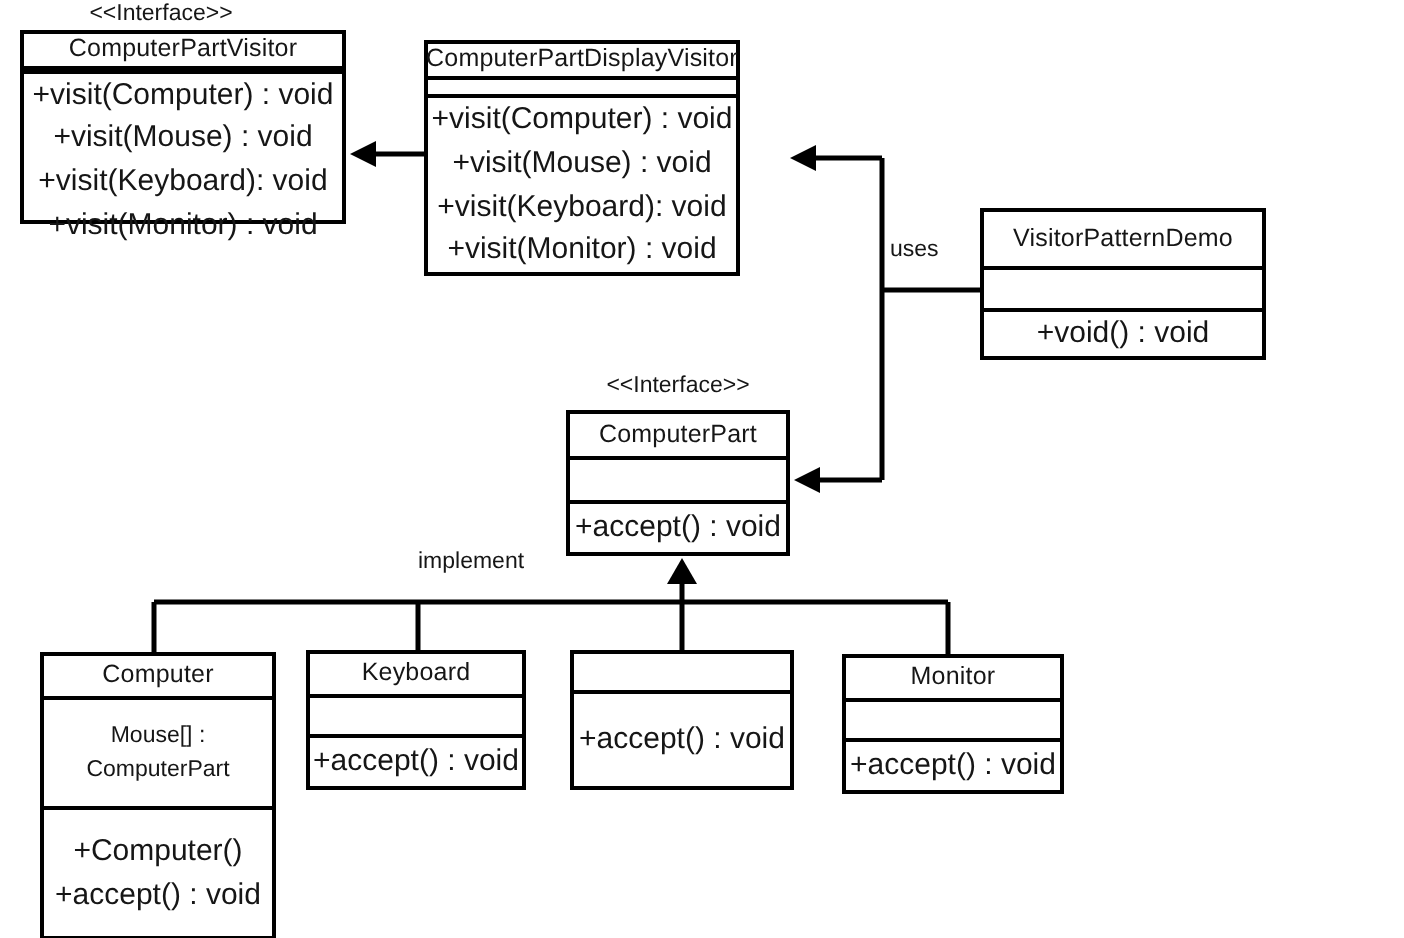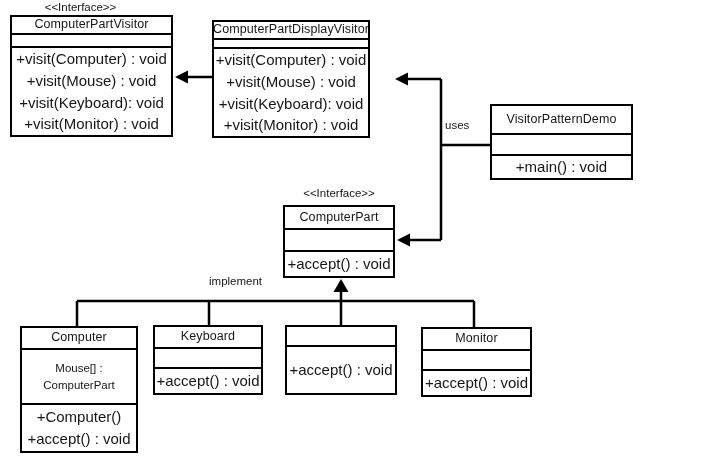--- a/index.html
+++ b/index.html
@@ -73,21 +73,21 @@
   }
 </style>
 </head>
 <body>
 
 <div class="canvas">
 
   <div class="stereotype" style="left:18px;top:1px;width:125px;">&lt;&lt;Interface&gt;&gt;</div>
   <div class="stereotype" style="left:283px;top:187px;width:112px;">&lt;&lt;Interface&gt;&gt;</div>
 
-  <div class="uml-box" style="left:10px;top:15px;width:163px;height:122px;">
+  <div class="uml-box" style="left:10px;top:15px;width:163px;height:97px;">
     <div class="compartment title" style="height:26px;">ComputerPartVisitor</div>
     <div class="compartment attrs" style="height:21px;"></div>
     <div class="compartment methods">
       <div class="m">+visit(Computer) : void</div>
       <div class="m">+visit(Mouse) : void</div>
       <div class="m">+visit(Keyboard): void</div>
       <div class="m">+visit(Monitor) : void</div>
     </div>
   </div>
 
@@ -99,33 +99,33 @@
       <div class="m">+visit(Mouse) : void</div>
       <div class="m">+visit(Keyboard): void</div>
       <div class="m">+visit(Monitor) : void</div>
     </div>
   </div>
 
   <div class="uml-box" style="left:490px;top:104px;width:143px;height:76px;">
     <div class="compartment title" style="height:29px;">VisitorPatternDemo</div>
     <div class="compartment attrs" style="height:21px;"></div>
     <div class="compartment methods">
-      <div class="m">+main() : void</div>
+      <div class="m">+void() : void</div>
     </div>
   </div>
 
   <div class="uml-box" style="left:283px;top:205px;width:112px;height:73px;">
     <div class="compartment title" style="height:23px;">ComputerPart</div>
     <div class="compartment attrs" style="height:22px;"></div>
     <div class="compartment methods">
       <div class="m">+accept() : void</div>
     </div>
   </div>
 
-  <div class="uml-box" style="left:20px;top:326px;width:118px;height:127px;">
+  <div class="uml-box" style="left:20px;top:326px;width:118px;height:144px;">
     <div class="compartment title" style="height:22px;">Computer</div>
     <div class="compartment attrs" style="height:55px;">
       <div class="a">Mouse[] :</div>
       <div class="a">ComputerPart</div>
     </div>
     <div class="compartment methods">
       <div class="m">+Computer()</div>
       <div class="m">+accept() : void</div>
     </div>
   </div>

